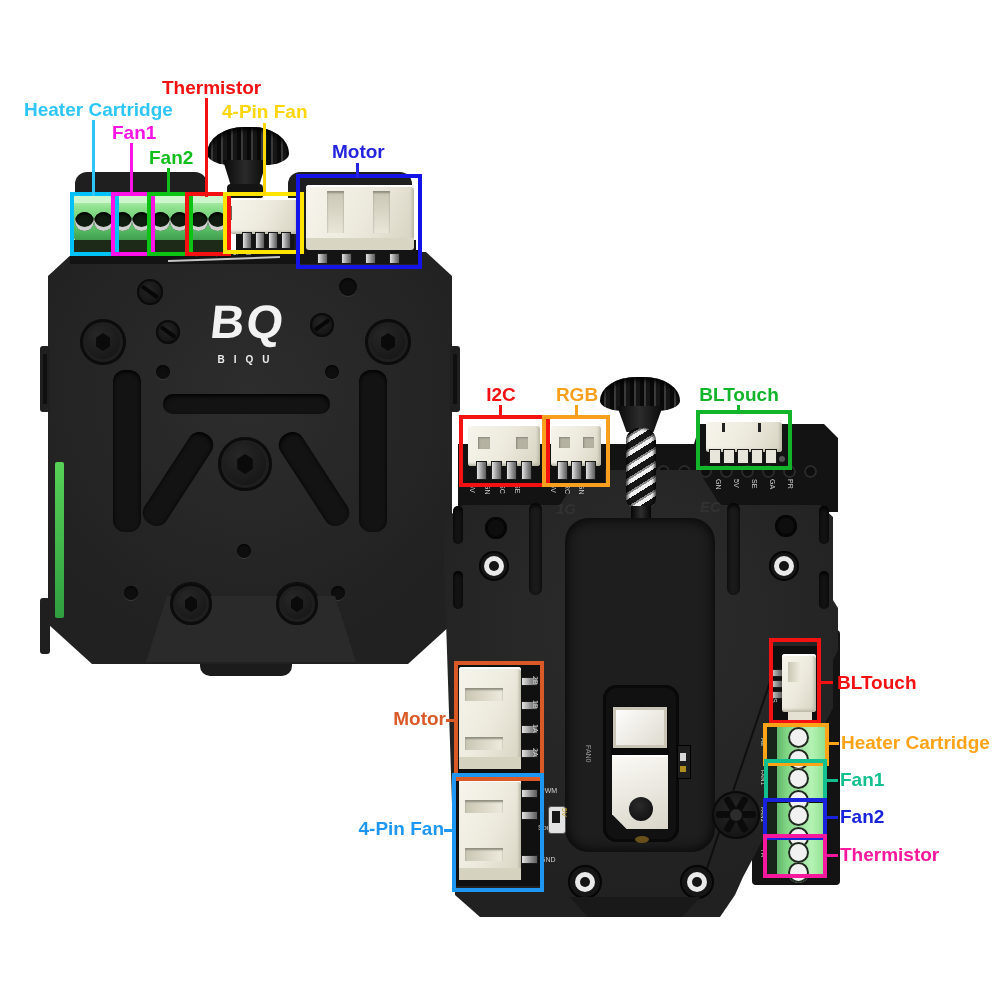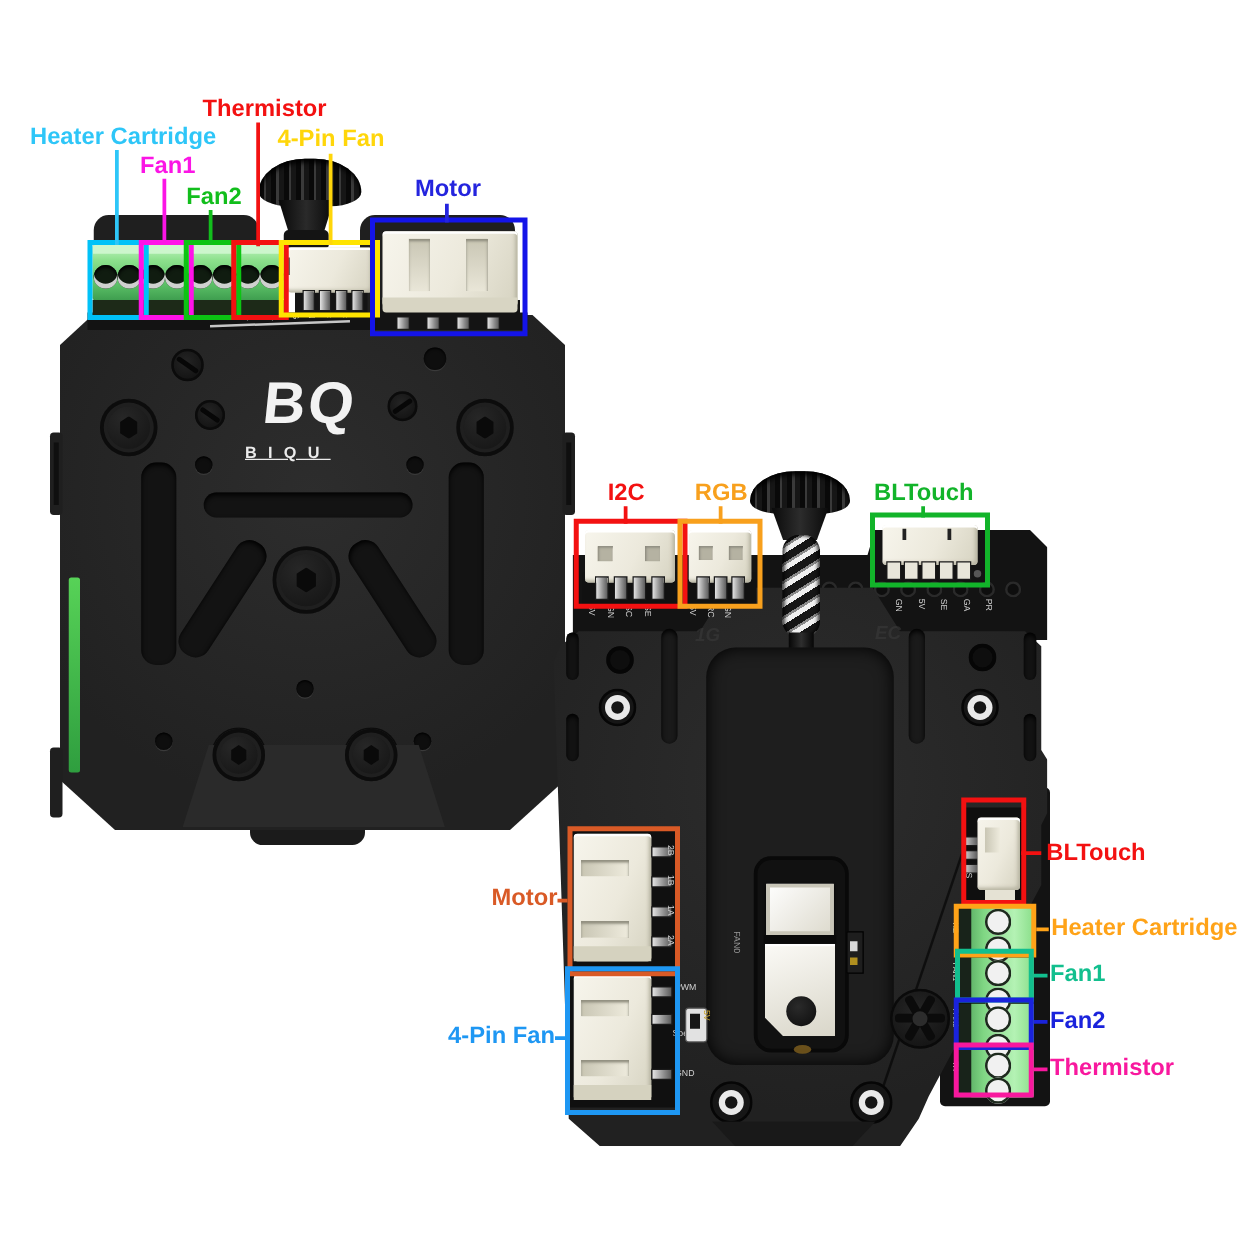--- a/index.html
+++ b/index.html
@@ -56,21 +56,21 @@
 
     <div class="abs" style="left:40px;top:346px;width:10px;height:66px;background:#1f1f1f;border-radius:3px;"></div>
     <div class="abs" style="left:43px;top:354px;width:4px;height:50px;background:#0f0f0f;"></div>
     <div class="abs" style="left:450px;top:346px;width:10px;height:66px;background:#1f1f1f;border-radius:3px;"></div>
     <div class="abs" style="left:453px;top:354px;width:4px;height:50px;background:#0f0f0f;"></div>
     <div class="abs" style="left:40px;top:598px;width:10px;height:56px;background:#1f1f1f;border-radius:3px;"></div>
     <div class="abs" style="left:450px;top:598px;width:10px;height:56px;background:#1f1f1f;border-radius:3px;"></div>
     <div class="abs" style="left:55px;top:462px;width:9px;height:156px;background:linear-gradient(180deg,#57d257,#2f9e3f);border-radius:2px;"></div>
 
     <div class="abs" style="left:200px;top:294px;width:96px;height:56px;color:#f2f2f2;font-weight:700;font-size:47px;line-height:56px;text-align:center;transform:skewX(-6deg);letter-spacing:2px;">BQ</div>
-    <div class="abs" style="left:196px;top:354px;width:104px;color:#ececec;font-size:13px;letter-spacing:9px;text-align:left;font-weight:700;text-decoration:underline;">BIQU</div>
+    <div class="abs" style="left:196px;top:354px;width:104px;color:#ececec;font-size:10px;letter-spacing:9px;text-align:center;font-weight:700;">BIQU</div>
 
     <div class="abs screwFlat" style="left:137px;top:279px;width:26px;height:26px;">
         <div class="flatbar" style="left:3px;top:11px;width:20px;height:4px;transform:rotate(35deg);"></div>
       </div>
     <div class="abs screwFlat" style="left:156px;top:320px;width:24px;height:24px;">
         <div class="flatbar" style="left:3px;top:10px;width:18px;height:4px;transform:rotate(35deg);"></div>
       </div>
     <div class="abs screwFlat" style="left:310px;top:313px;width:24px;height:24px;">
         <div class="flatbar" style="left:3px;top:10px;width:18px;height:4px;transform:rotate(-35deg);"></div>
       </div>

